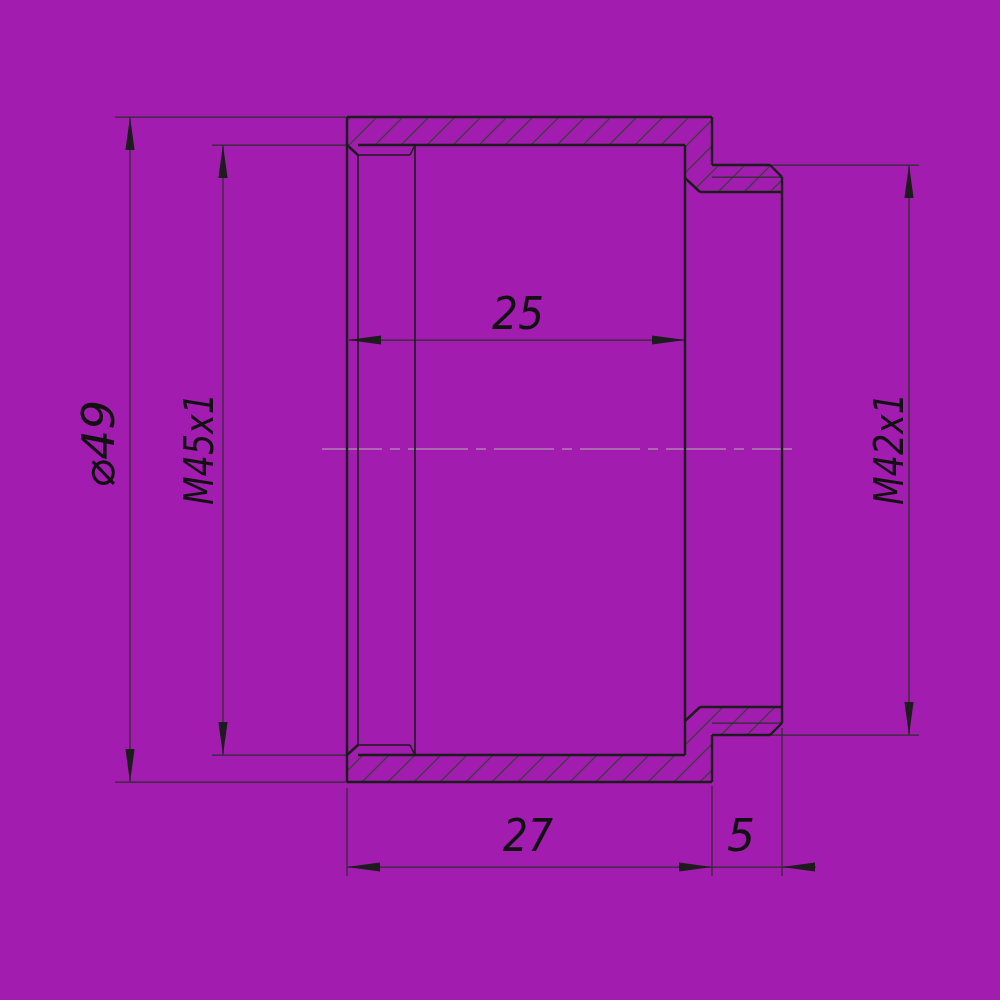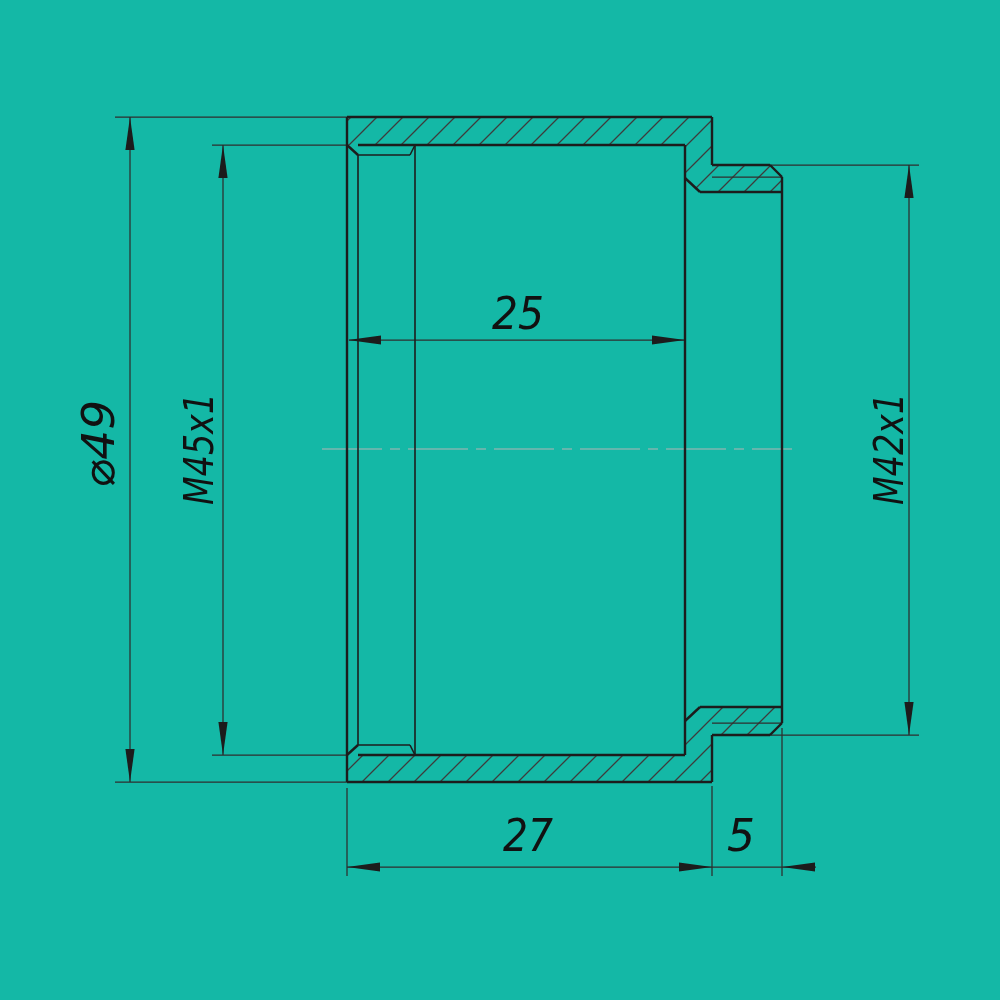--- a/index.html
+++ b/index.html
@@ -1,18 +1,18 @@
 <!DOCTYPE html>
 <html><head>
 <meta charset="utf-8">
 <title>Technical drawing</title>
 <style>
   html,body{margin:0;padding:0;background:#ffffff;}
   #stage{
-    width:1000px;height:1000px;position:relative;background:#14b8a6;
+    width:1000px;height:1000px;position:relative;background:#a21caf;
     font-family:"DejaVu Sans", sans-serif;
   }
   svg{display:block;}
   text{
     font-family:"DejaVu Sans", sans-serif;
     font-style:italic;
     fill:#111111;
   }
 </style>
 </head>

